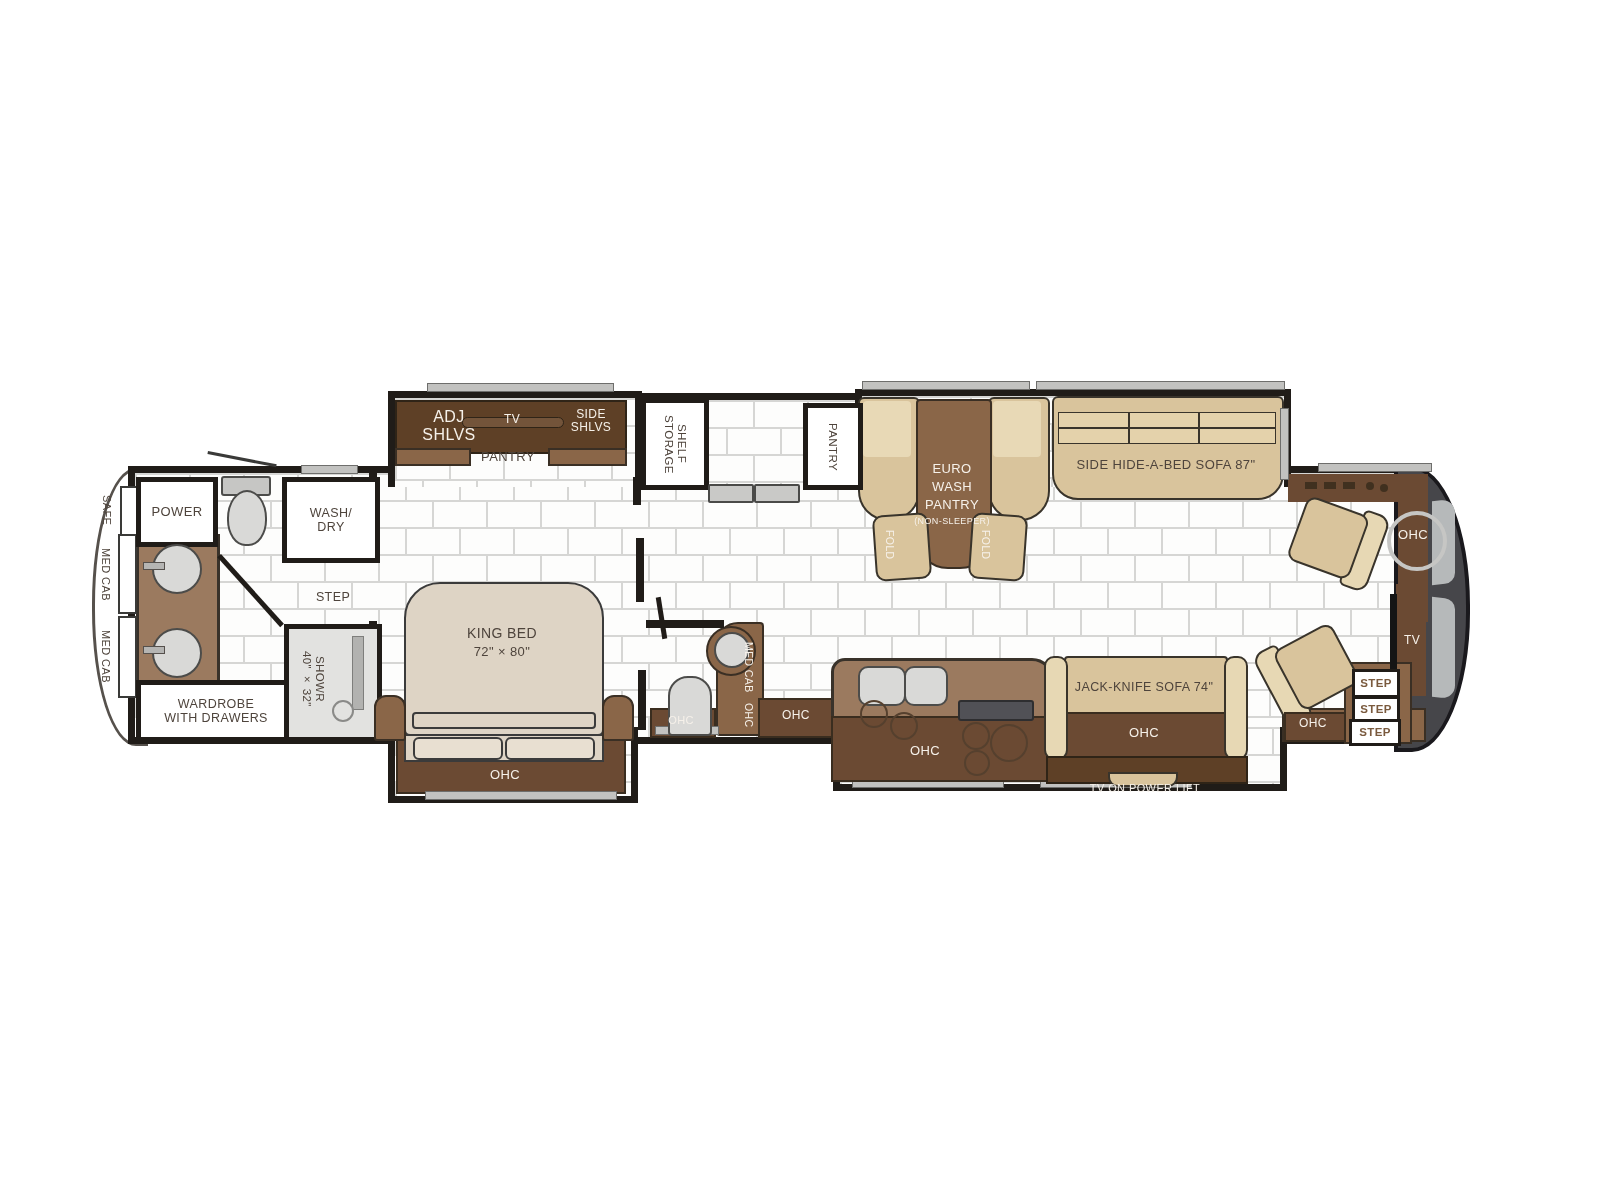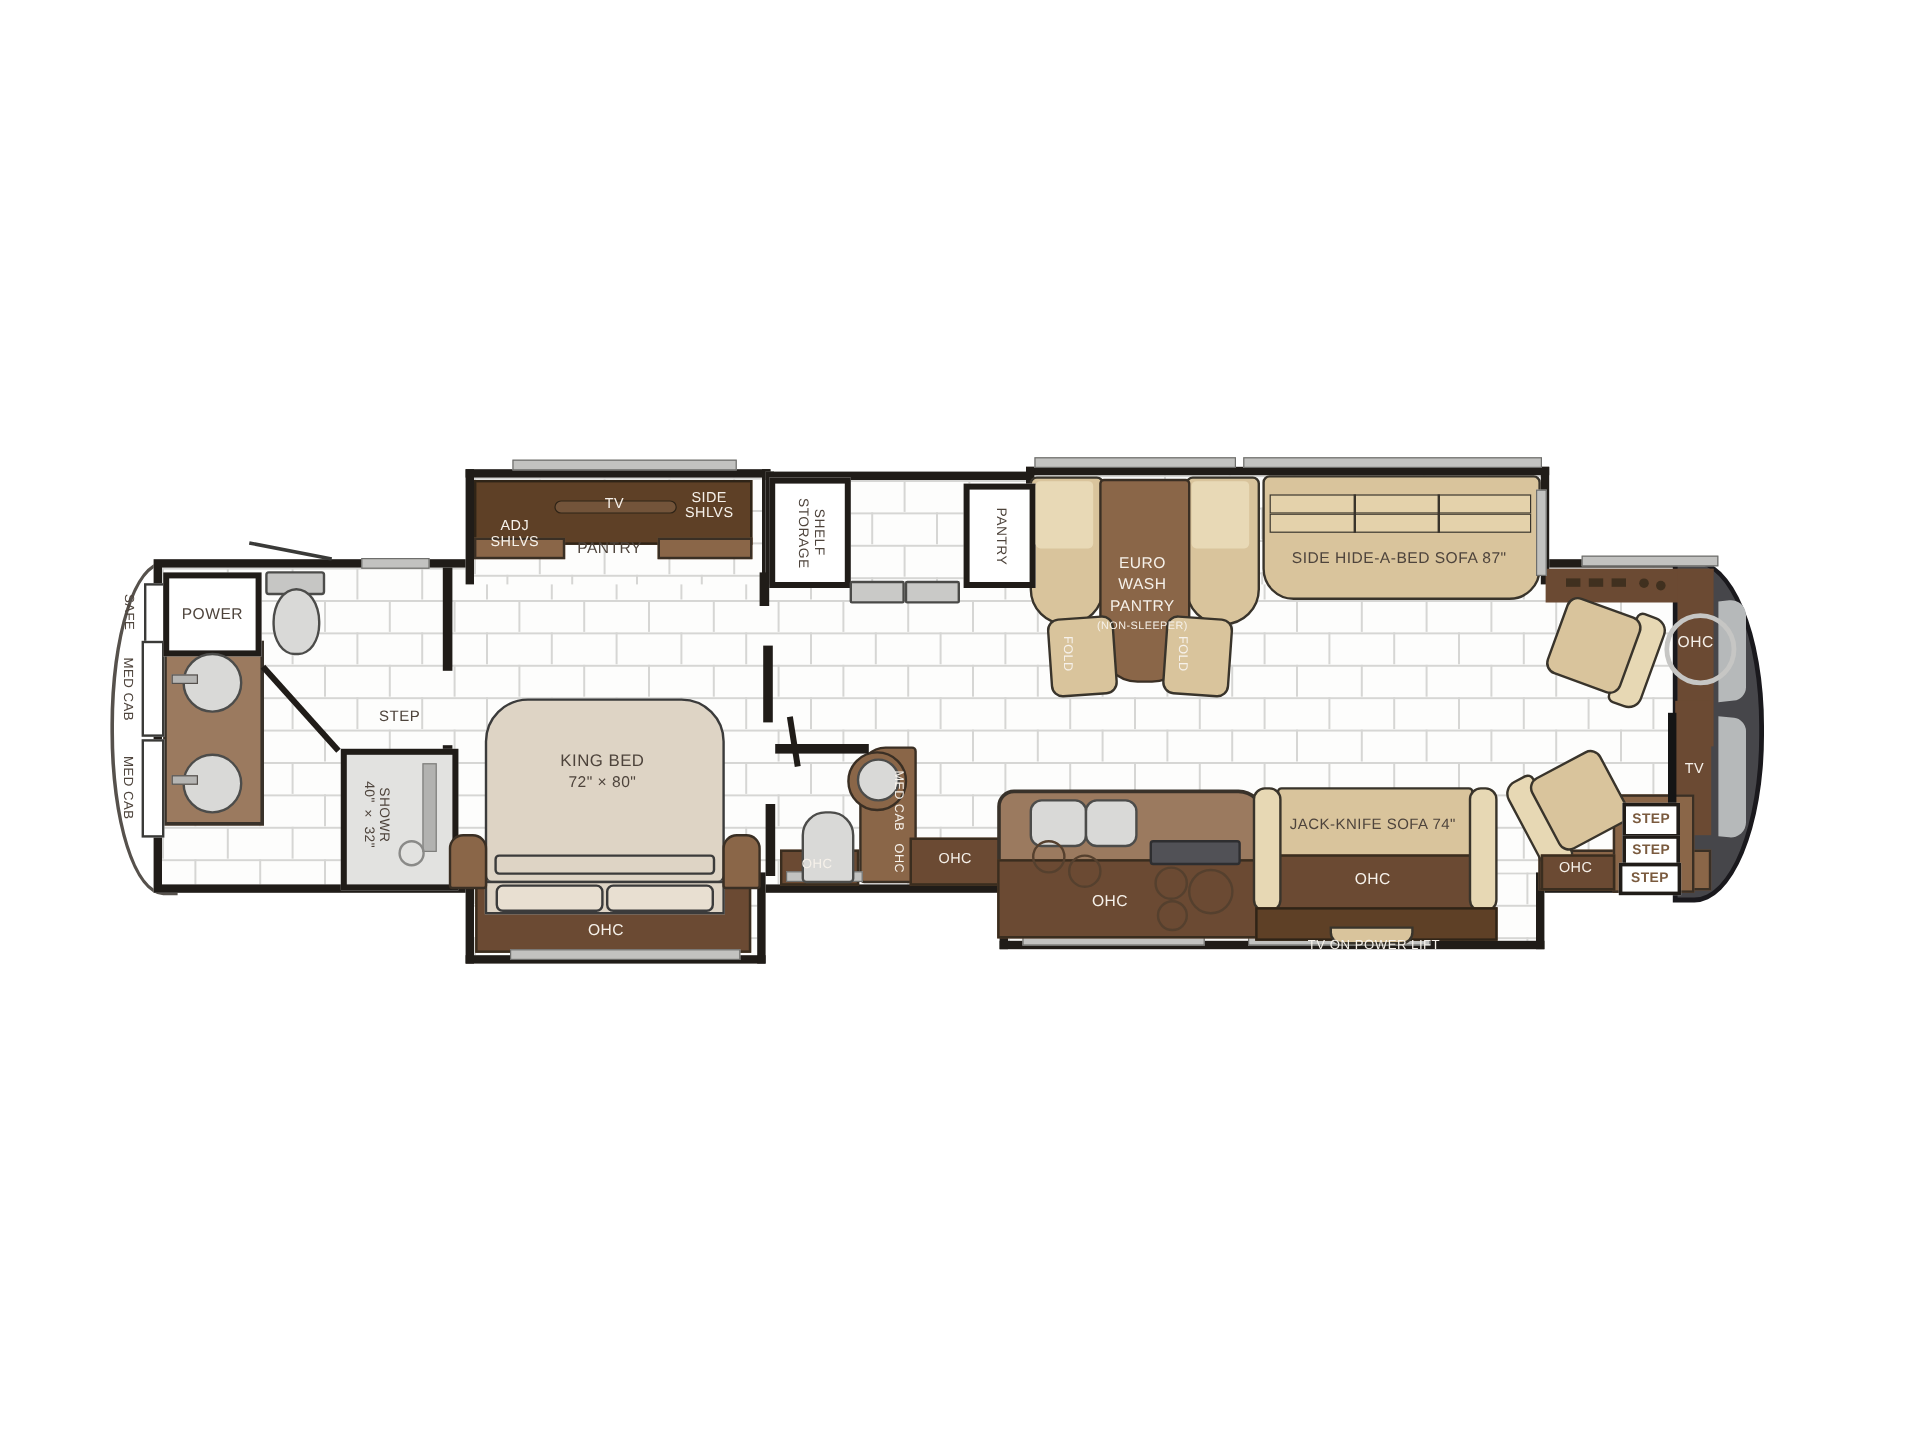--- a/index.html
+++ b/index.html
@@ -86,37 +86,45 @@
   <div class="abs" style="left:118px;top:616px;width:15px;height:78px;background:#fff;border:2px solid #3a3a38;z-index:6;"></div>
   <div class="abs lbl vlbl" style="left:96px;top:484px;width:22px;height:52px;font-size:11px;z-index:7;">SAFE</div>
   <div class="abs lbl vlbl" style="left:94px;top:538px;width:24px;height:72px;font-size:11px;z-index:7;">MED CAB</div>
   <div class="abs lbl vlbl" style="left:94px;top:618px;width:24px;height:76px;font-size:11px;z-index:7;">MED CAB</div>
 
   <div class="abs wbox" style="left:136px;top:477px;width:72px;height:60px;z-index:6;">
     <span class="lbl" style="font-size:13px;">POWER</span>
   </div>
   <div class="abs fixture" style="left:221px;top:476px;width:46px;height:16px;border-radius:3px;background:#c6c6c4;z-index:6;"></div>
   <div class="abs fixture" style="left:227px;top:490px;width:36px;height:52px;border-radius:50% 50% 46% 46%;z-index:6;"></div>
+  <div class="abs wbox" style="left:282px;top:477px;width:88px;height:76px;z-index:6;">
+    <span class="lbl" style="font-size:12.5px;">WASH/
+DRY</span>
+  </div>
   <div class="abs" style="left:136px;top:534px;width:78px;height:148px;background:#9b7a5f;border:3px solid #39322a;z-index:5;"></div>
   <div class="abs fixture" style="left:152px;top:544px;width:46px;height:46px;border-radius:50%;z-index:6;"></div>
   <div class="abs" style="left:143px;top:562px;width:20px;height:6px;background:#b5b5b3;border:1px solid #55504c;z-index:7;"></div>
   <div class="abs fixture" style="left:152px;top:628px;width:46px;height:46px;border-radius:50%;z-index:6;"></div>
   <div class="abs" style="left:143px;top:646px;width:20px;height:6px;background:#b5b5b3;border:1px solid #55504c;z-index:7;"></div>
+  <div class="abs wbox" style="left:136px;top:680px;width:150px;height:52px;z-index:6;">
+    <span class="lbl" style="font-size:12.5px;">WARDROBE
+WITH DRAWERS</span>
+  </div>
   <div class="abs" style="left:284px;top:624px;width:88px;height:108px;background:#e2e2e0;border:5px solid #201c18;z-index:6;"></div>
   <div class="abs" style="left:352px;top:636px;width:10px;height:72px;background:#b2b2b0;border:1px solid #7e7e7c;z-index:7;"></div>
   <div class="abs" style="left:332px;top:700px;width:18px;height:18px;border:2px solid #8a8a88;border-radius:50%;z-index:7;"></div>
   <div class="abs lbl vlbl" style="left:293px;top:632px;width:40px;height:94px;font-size:11.5px;z-index:8;">SHOWR
 40" × 32"</div>
   <div class="abs lbl" style="left:303px;top:590px;width:60px;font-size:12.5px;z-index:7;">STEP</div>
 
   <div class="abs brown-cab" style="left:395px;top:400px;width:228px;height:50px;z-index:5;"></div>
   <div class="abs" style="left:462px;top:417px;width:100px;height:9px;background:#73543a;border:1.5px solid #2f2417;border-radius:6px;z-index:6;"></div>
   <div class="abs mid-cab" style="left:395px;top:448px;width:72px;height:14px;z-index:6;"></div>
   <div class="abs mid-cab" style="left:548px;top:448px;width:75px;height:14px;z-index:6;"></div>
-  <div class="abs lbl w" style="left:398px;top:432px;width:62px;font-size:12px;z-index:7;">ADJ
+  <div class="abs lbl w" style="left:398px;top:408px;width:62px;font-size:16px;z-index:7;padding-left:20px;">ADJ
 SHLVS</div>
   <div class="abs lbl w" style="left:462px;top:413px;width:100px;font-size:12px;z-index:7;">TV</div>
   <div class="abs lbl w" style="left:560px;top:408px;width:62px;font-size:12px;z-index:7;">SIDE
 SHLVS</div>
   <div class="abs lbl" style="left:452px;top:450px;width:112px;font-size:13px;z-index:7;">PANTRY</div>
 
   <div class="abs ohc-dark" style="left:396px;top:736px;width:226px;height:54px;z-index:5;"></div>
   <div class="abs" style="left:404px;top:582px;width:196px;height:150px;background:#ded4c5;border:2.5px solid #3b3b3b;border-radius:36px 36px 6px 6px;z-index:6;"></div>
   <div class="abs" style="left:412px;top:712px;width:180px;height:13px;background:#ded4c5;border:2px solid #3b3b3b;border-radius:4px;z-index:7;"></div>
   <div class="abs" style="left:404px;top:734px;width:196px;height:24px;background:#ded4c5;border:2px solid #3b3b3b;z-index:6;"></div>

